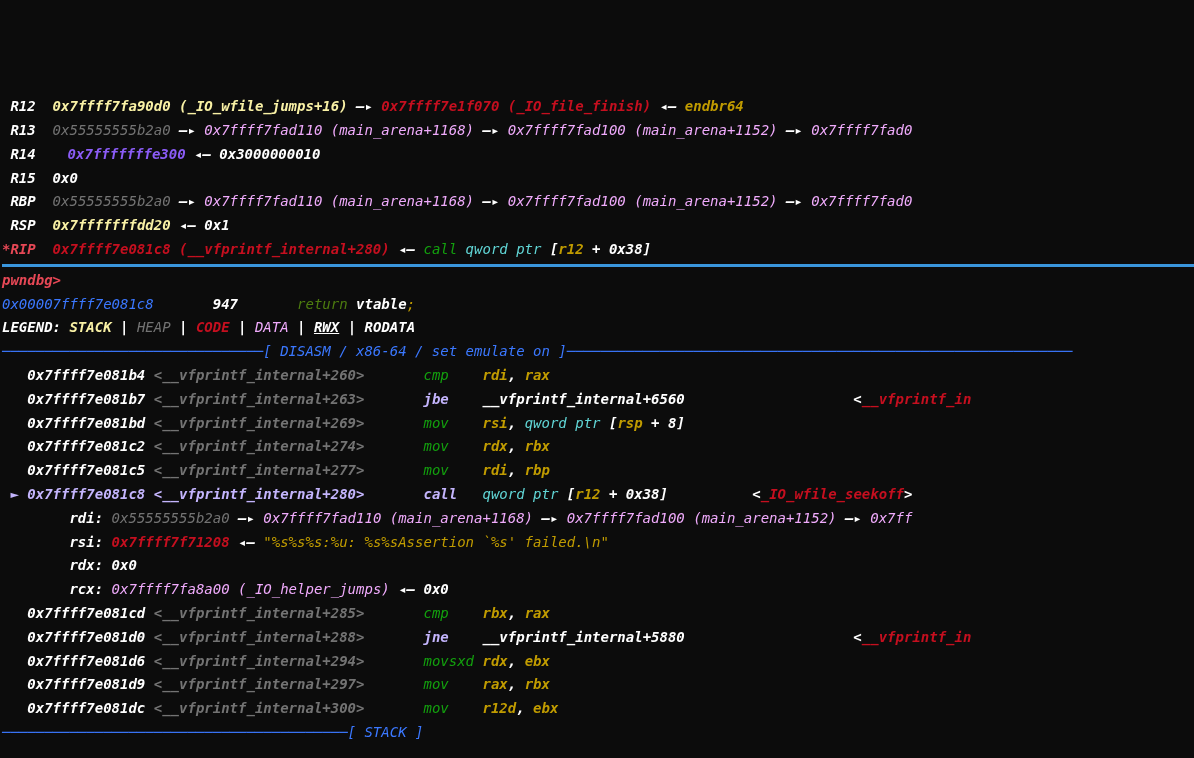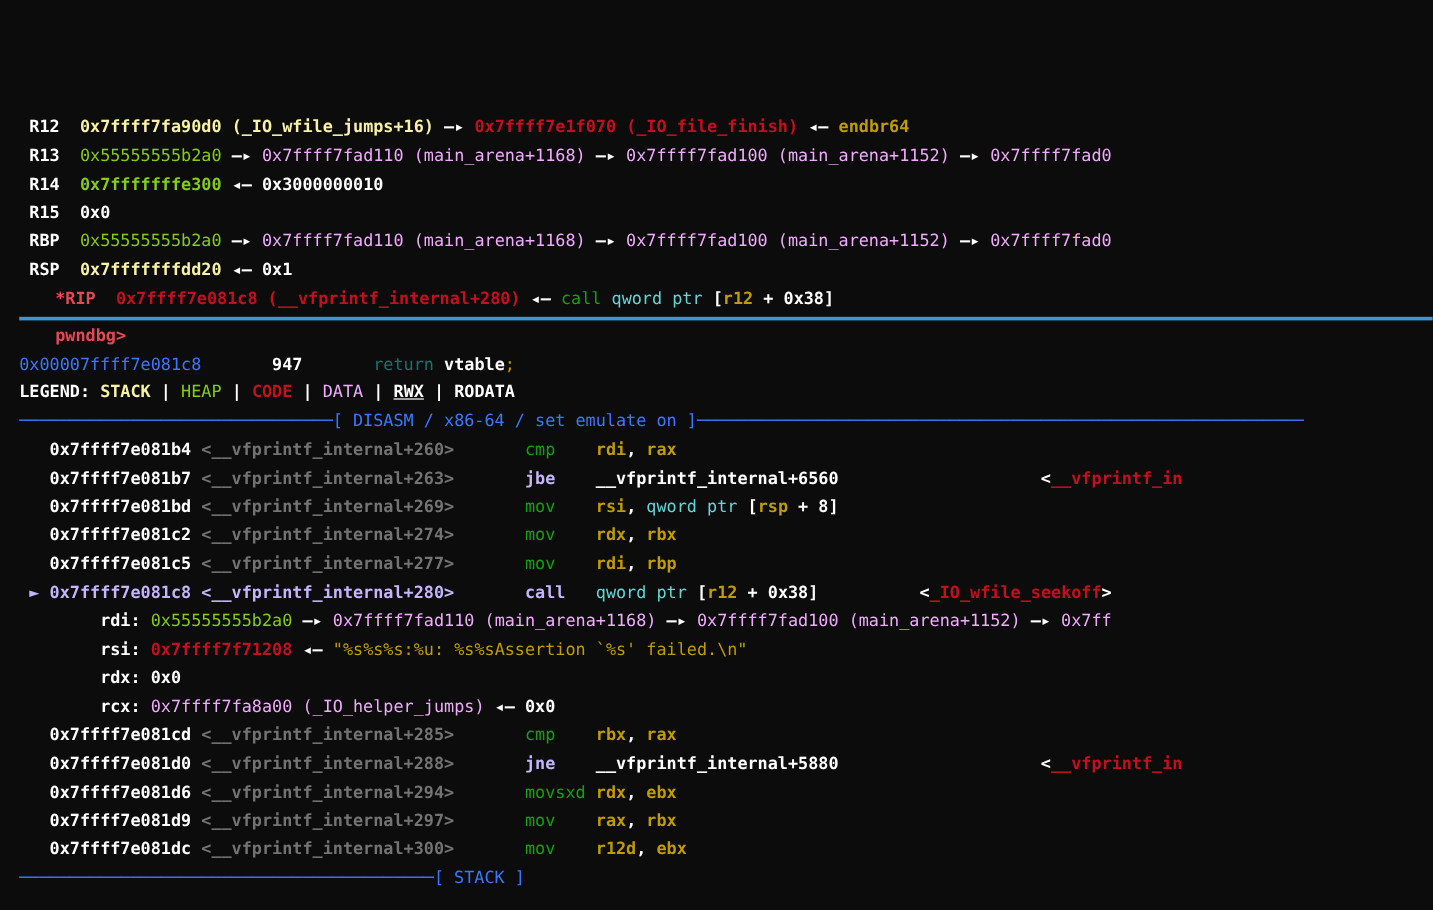--- a/index.html
+++ b/index.html
@@ -9,42 +9,42 @@
     font-size: 14px;
     line-height: 1.7;
     margin: 0;
     padding: 0;
     white-space: pre;
     overflow: hidden;
   }
   .c-white   { color: #ffffff; font-weight: bold; }
   .c-reg     { color: #ffffff; font-weight: bold; }
   .c-blue    { color: #3b78ff; }
-  .c-heap    { color: #84cc16; }
+  .c-heap    { color: #737373; }
   .c-purple  { color: #f0abfc; }
   .c-yellow  { color: #c19c00; font-weight: bold;}
-  .c-brightred { color: #e74856; font-weight: bold; margin-left: 30px;}
+  .c-brightred { color: #e74856; font-weight: bold;}
   .c-code    { color: #c50f1f; font-weight: bold;}
   .c-green   { color: #c4b5fd; font-weight: bold;}
   .c-greenlt { color: #13a10e; }
   .c-cyan    { color: #61d6d6; text-align: right; }
   .c-gray    { color: #737373; font-weight: bold;}
   .c-str     { color: #c19c00; }
-  .c-kw      { color: #0f766e; }
+  .c-kw      { color: #4d7c0f; }
   .c-op      { color: #c19c00; }
-  .c-r14     { color: #84cc16; font-weight:bold;}
+  .c-r14     { color: #8b5cf6; font-weight:bold;margin-left:15px;}
   .c-stack   { color: #f9f1a5; font-weight:bold;}
   .underline { text-decoration: underline; }
   .hr {
     background: #3a96dd;
     height: 3px;
     margin: 2px 0;
   }
   .row span { white-space: pre; }
-  .pad { padding-left: 16px; }
+  .pad { padding-left: 2px; font-style: italic; }
 </style>
 </head>
 <body>
 
 
 
 <div id="out" class="pad"><div class="row"><span class="c-reg"> R12 </span><span> </span><span class="c-stack">0x7ffff7fa90d0</span><span class="c-stack"> (_IO_wfile_jumps+16)</span><span class="c-white"> —▸ </span><span class="c-code">0x7ffff7e1f070 (_IO_file_finish)</span><span class="c-white"> ◂— </span><span class="c-yellow">endbr64</span></div><div class="row"><span class="c-reg"> R13 </span><span> </span><span class="c-heap">0x55555555b2a0</span><span class="c-white"> —▸ </span><span class="c-purple">0x7ffff7fad110 (main_arena+1168)</span><span class="c-white"> —▸ </span><span class="c-purple">0x7ffff7fad100 (main_arena+1152)</span><span class="c-white"> —▸ </span><span class="c-purple">0x7ffff7fad0</span></div><div class="row"><span class="c-reg"> R14 </span><span> </span><span class="c-r14">0x7fffffffe300</span><span class="c-white"> ◂— </span><span class="c-white">0x3000000010</span></div><div class="row"><span class="c-reg"> R15 </span><span> </span><span class="c-white">0x0</span></div><div class="row"><span class="c-reg"> RBP </span><span> </span><span class="c-heap">0x55555555b2a0</span><span class="c-white"> —▸ </span><span class="c-purple">0x7ffff7fad110 (main_arena+1168)</span><span class="c-white"> —▸ </span><span class="c-purple">0x7ffff7fad100 (main_arena+1152)</span><span class="c-white"> —▸ </span><span class="c-purple">0x7ffff7fad0</span></div><div class="row"><span class="c-reg"> RSP </span><span> </span><span class="c-stack">0x7fffffffdd20</span><span class="c-white"> ◂— </span><span class="c-white">0x1</span></div><div class="row"><span class="c-brightred">*RIP</span><span>  </span><span class="c-code">0x7ffff7e081c8 (__vfprintf_internal+280)</span><span class="c-white"> ◂— </span><span class="c-greenlt">call </span><span class="c-cyan">qword ptr </span><span class="c-white">[</span><span class="c-yellow">r12</span><span class="c-white"> + </span><span class="c-white">0x38</span><span class="c-white">]</span></div><div class="row"></div><div class="hr"></div><div class="row"><span class="c-brightred">pwndbg&gt; </span></div><div class="row"><span class="c-blue">0x00007ffff7e081c8</span><span>       </span><span class="c-white">947</span><span>       </span><span class="c-kw">return</span><span class="c-white"> vtable</span><span class="c-op">;</span></div><div class="row"><span class="c-white">LEGEND: </span><span class="c-stack">STACK</span><span class="c-white"> | </span><span class="c-heap">HEAP</span><span class="c-white"> | </span><span class="c-code">CODE</span><span class="c-white"> | </span><span class="c-purple">DATA</span><span class="c-white"> | </span><span class="c-white underline">RWX</span><span class="c-white"> | </span><span class="c-white">RODATA</span></div><div class="row"><span class="c-blue">───────────────────────────────</span><span class="c-blue">[ DISASM / x86-64 / set emulate on ]</span><span class="c-blue">────────────────────────────────────────────────────────────</span></div><div class="row"><span>   </span><span class="c-white">0x7ffff7e081b4 </span><span class="c-gray">&lt;__vfprintf_internal+260&gt;</span><span>       </span><span class="c-greenlt">cmp    </span><span class="c-yellow">rdi</span><span class="c-white">, </span><span class="c-yellow">rax</span></div><div class="row"><span>   </span><span class="c-white">0x7ffff7e081b7 </span><span class="c-gray">&lt;__vfprintf_internal+263&gt;</span><span>       </span><span class="c-green">jbe    </span><span class="c-white">__vfprintf_internal+6560</span><span>                    </span><span class="c-white">&lt;</span><span class="c-code">__vfprintf_in</span></div><div class="row"></div><div class="row"><span>   </span><span class="c-white">0x7ffff7e081bd </span><span class="c-gray">&lt;__vfprintf_internal+269&gt;</span><span>       </span><span class="c-greenlt">mov    </span><span class="c-yellow">rsi</span><span class="c-white">, </span><span class="c-cyan">qword ptr </span><span class="c-white">[</span><span class="c-yellow">rsp</span><span class="c-white"> + </span><span class="c-white">8</span><span class="c-white">]</span></div><div class="row"><span>   </span><span class="c-white">0x7ffff7e081c2 </span><span class="c-gray">&lt;__vfprintf_internal+274&gt;</span><span>       </span><span class="c-greenlt">mov    </span><span class="c-yellow">rdx</span><span class="c-white">, </span><span class="c-yellow">rbx</span></div><div class="row"><span>   </span><span class="c-white">0x7ffff7e081c5 </span><span class="c-gray">&lt;__vfprintf_internal+277&gt;</span><span>       </span><span class="c-greenlt">mov    </span><span class="c-yellow">rdi</span><span class="c-white">, </span><span class="c-yellow">rbp</span></div><div class="row"><span class="c-green"> ► </span><span class="c-green">0x7ffff7e081c8 </span><span class="c-green">&lt;__vfprintf_internal+280&gt;</span><span>       </span><span class="c-green">call   </span><span class="c-cyan">qword ptr </span><span class="c-white">[</span><span class="c-yellow">r12</span><span class="c-white"> + </span><span class="c-white">0x38</span><span class="c-white">]</span><span>          </span><span class="c-white">&lt;</span><span class="c-code">_IO_wfile_seekoff</span><span class="c-white">&gt;</span></div><div class="row"><span>        </span><span class="c-white">rdi: </span><span class="c-heap">0x55555555b2a0</span><span class="c-white"> —▸ </span><span class="c-purple">0x7ffff7fad110 (main_arena+1168)</span><span class="c-white"> —▸ </span><span class="c-purple">0x7ffff7fad100 (main_arena+1152)</span><span class="c-white"> —▸ </span><span class="c-purple">0x7ff</span></div><div class="row"><span>        </span><span class="c-white">rsi: </span><span class="c-code">0x7ffff7f71208</span><span class="c-white"> ◂— </span><span class="c-str">"%s%s%s:%u: %s%sAssertion `%s' failed.\n"</span></div><div class="row"><span>        </span><span class="c-white">rdx: </span><span class="c-white">0x0</span></div><div class="row"><span>        </span><span class="c-white">rcx: </span><span class="c-purple">0x7ffff7fa8a00 (_IO_helper_jumps)</span><span class="c-white"> ◂— </span><span class="c-white">0x0</span></div><div class="row"></div><div class="row"><span>   </span><span class="c-white">0x7ffff7e081cd </span><span class="c-gray">&lt;__vfprintf_internal+285&gt;</span><span>       </span><span class="c-greenlt">cmp    </span><span class="c-yellow">rbx</span><span class="c-white">, </span><span class="c-yellow">rax</span></div><div class="row"><span>   </span><span class="c-white">0x7ffff7e081d0 </span><span class="c-gray">&lt;__vfprintf_internal+288&gt;</span><span>       </span><span class="c-green">jne    </span><span class="c-white">__vfprintf_internal+5880</span><span>                    </span><span class="c-white">&lt;</span><span class="c-code">__vfprintf_in</span></div><div class="row"></div><div class="row"><span>   </span><span class="c-white">0x7ffff7e081d6 </span><span class="c-gray">&lt;__vfprintf_internal+294&gt;</span><span>       </span><span class="c-greenlt">movsxd </span><span class="c-yellow">rdx</span><span class="c-white">, </span><span class="c-yellow">ebx</span></div><div class="row"><span>   </span><span class="c-white">0x7ffff7e081d9 </span><span class="c-gray">&lt;__vfprintf_internal+297&gt;</span><span>       </span><span class="c-greenlt">mov    </span><span class="c-yellow">rax</span><span class="c-white">, </span><span class="c-yellow">rbx</span></div><div class="row"><span>   </span><span class="c-white">0x7ffff7e081dc </span><span class="c-gray">&lt;__vfprintf_internal+300&gt;</span><span>       </span><span class="c-greenlt">mov    </span><span class="c-yellow">r12d</span><span class="c-white">, </span><span class="c-yellow">ebx</span></div><div class="row"><span class="c-blue">─────────────────────────────────────────</span><span class="c-blue">[ STACK ]</span></div></div>
 
 
 

